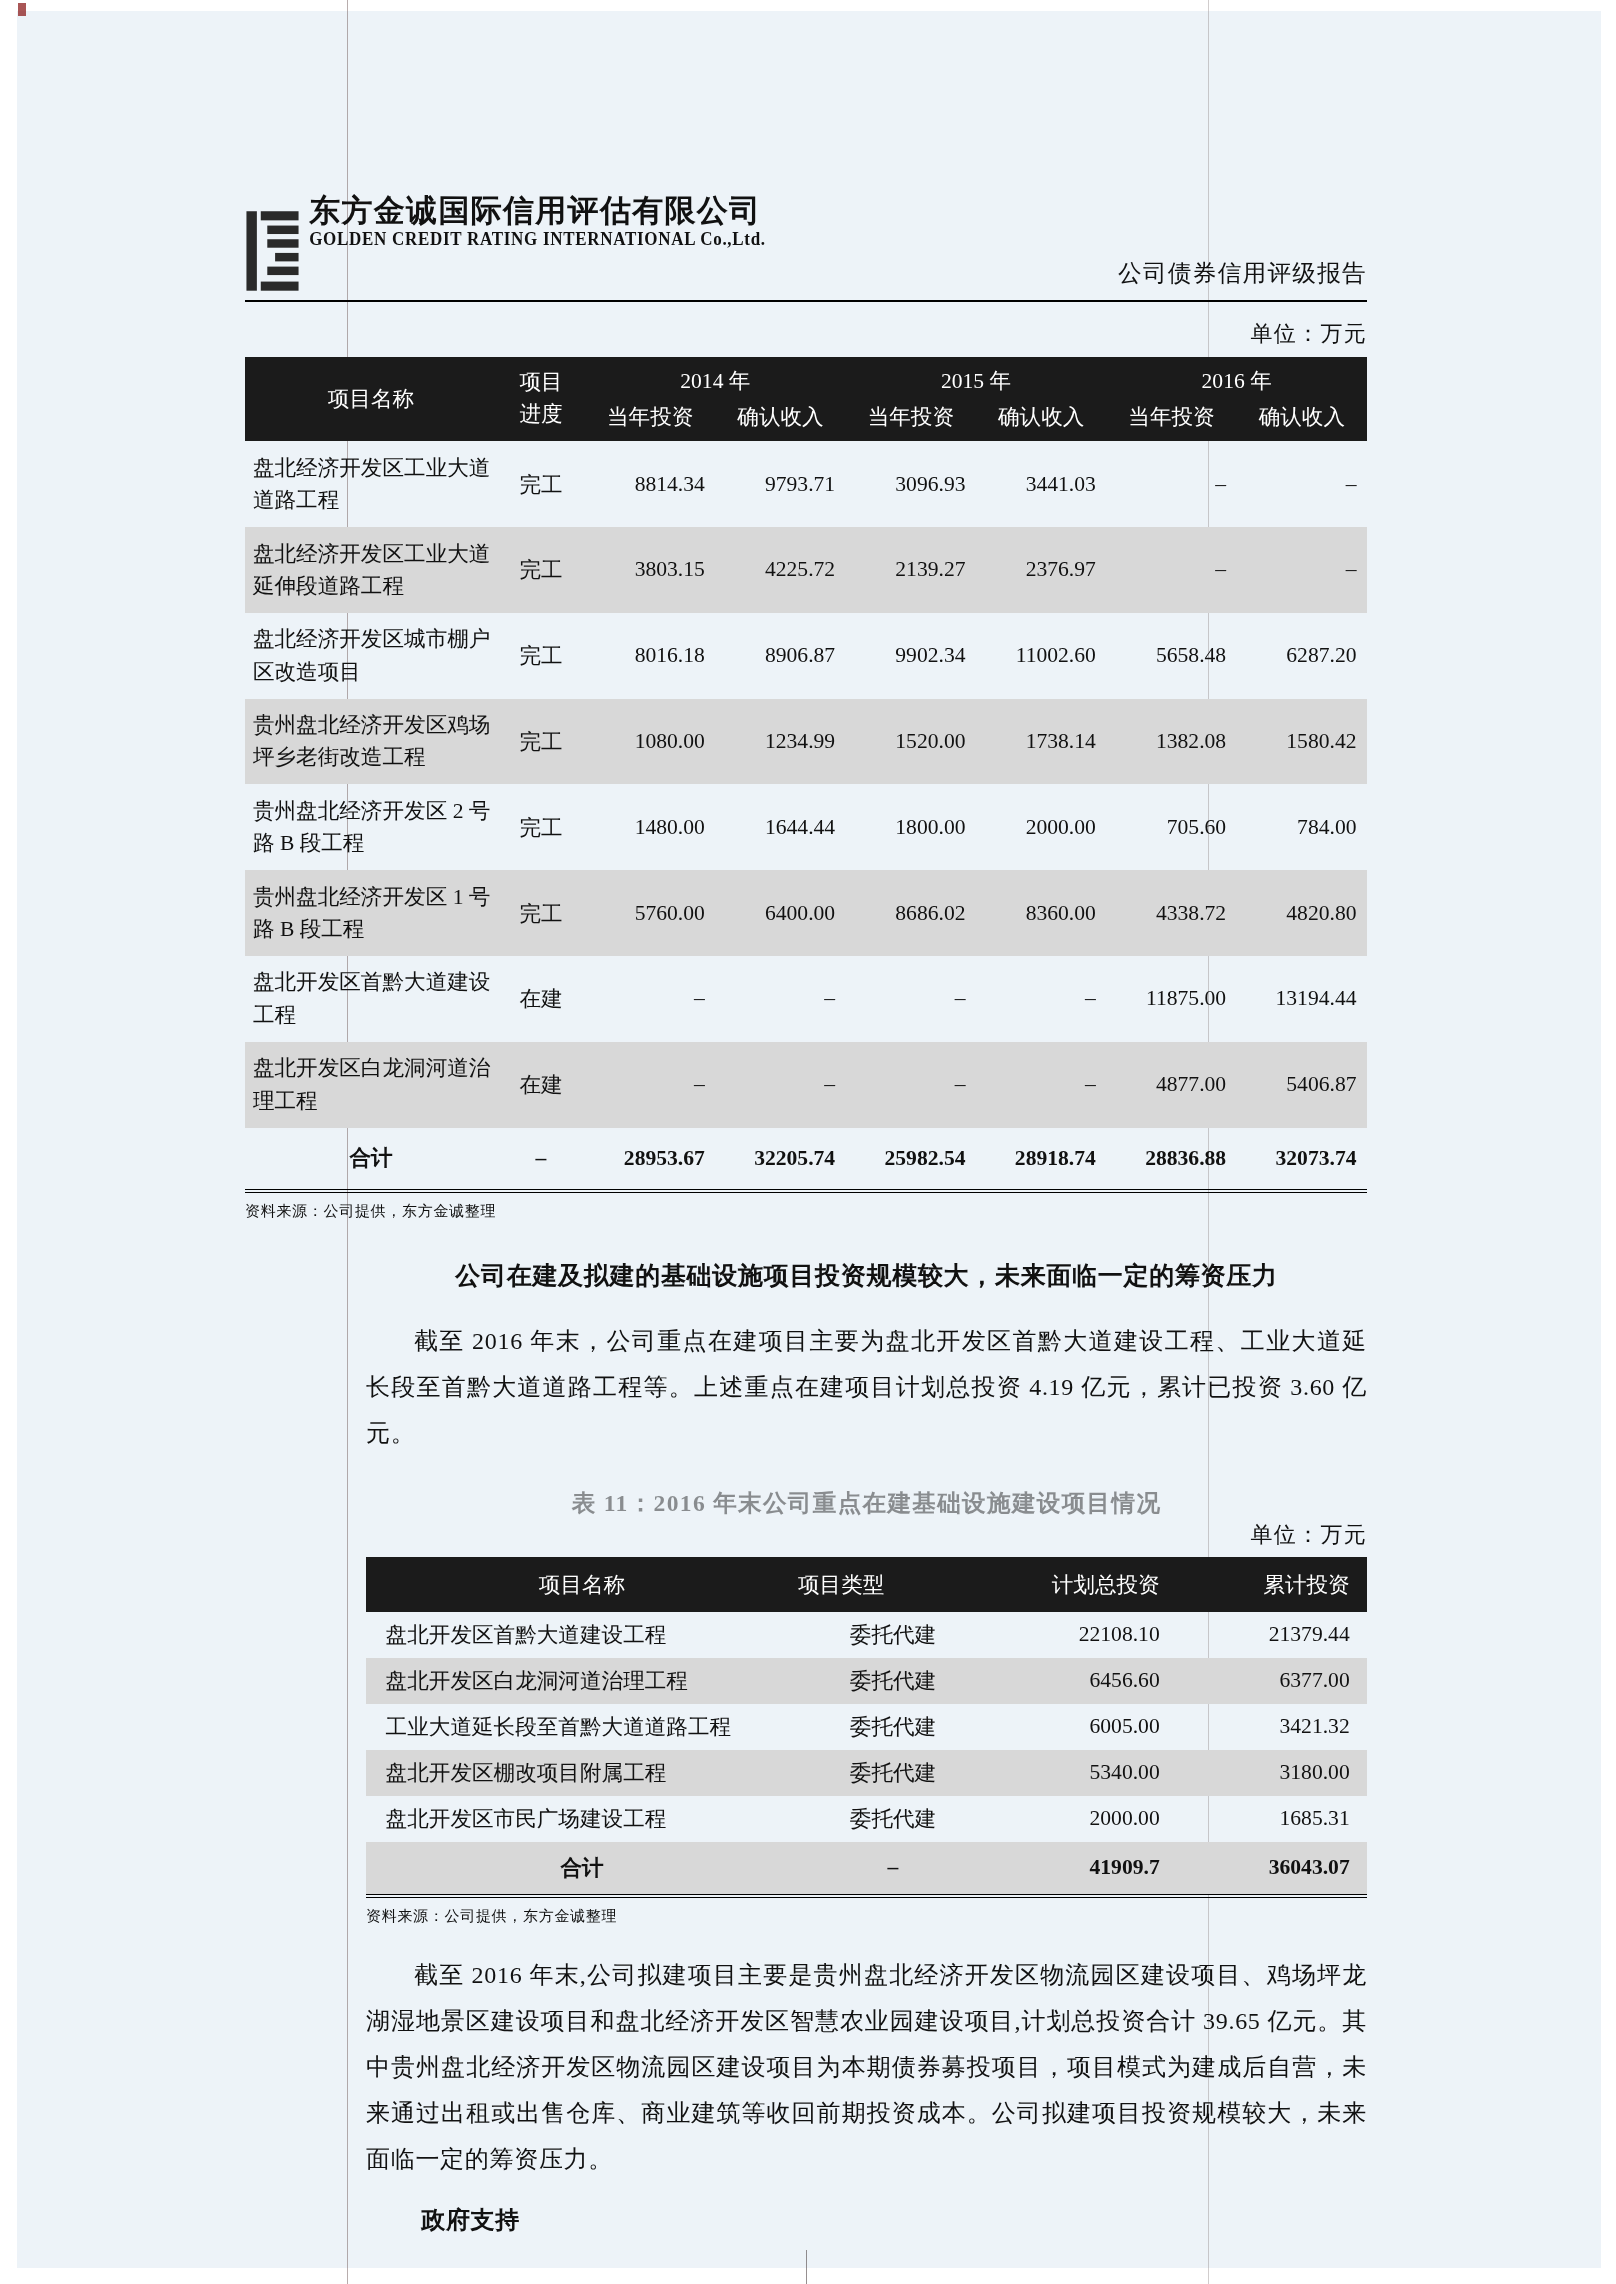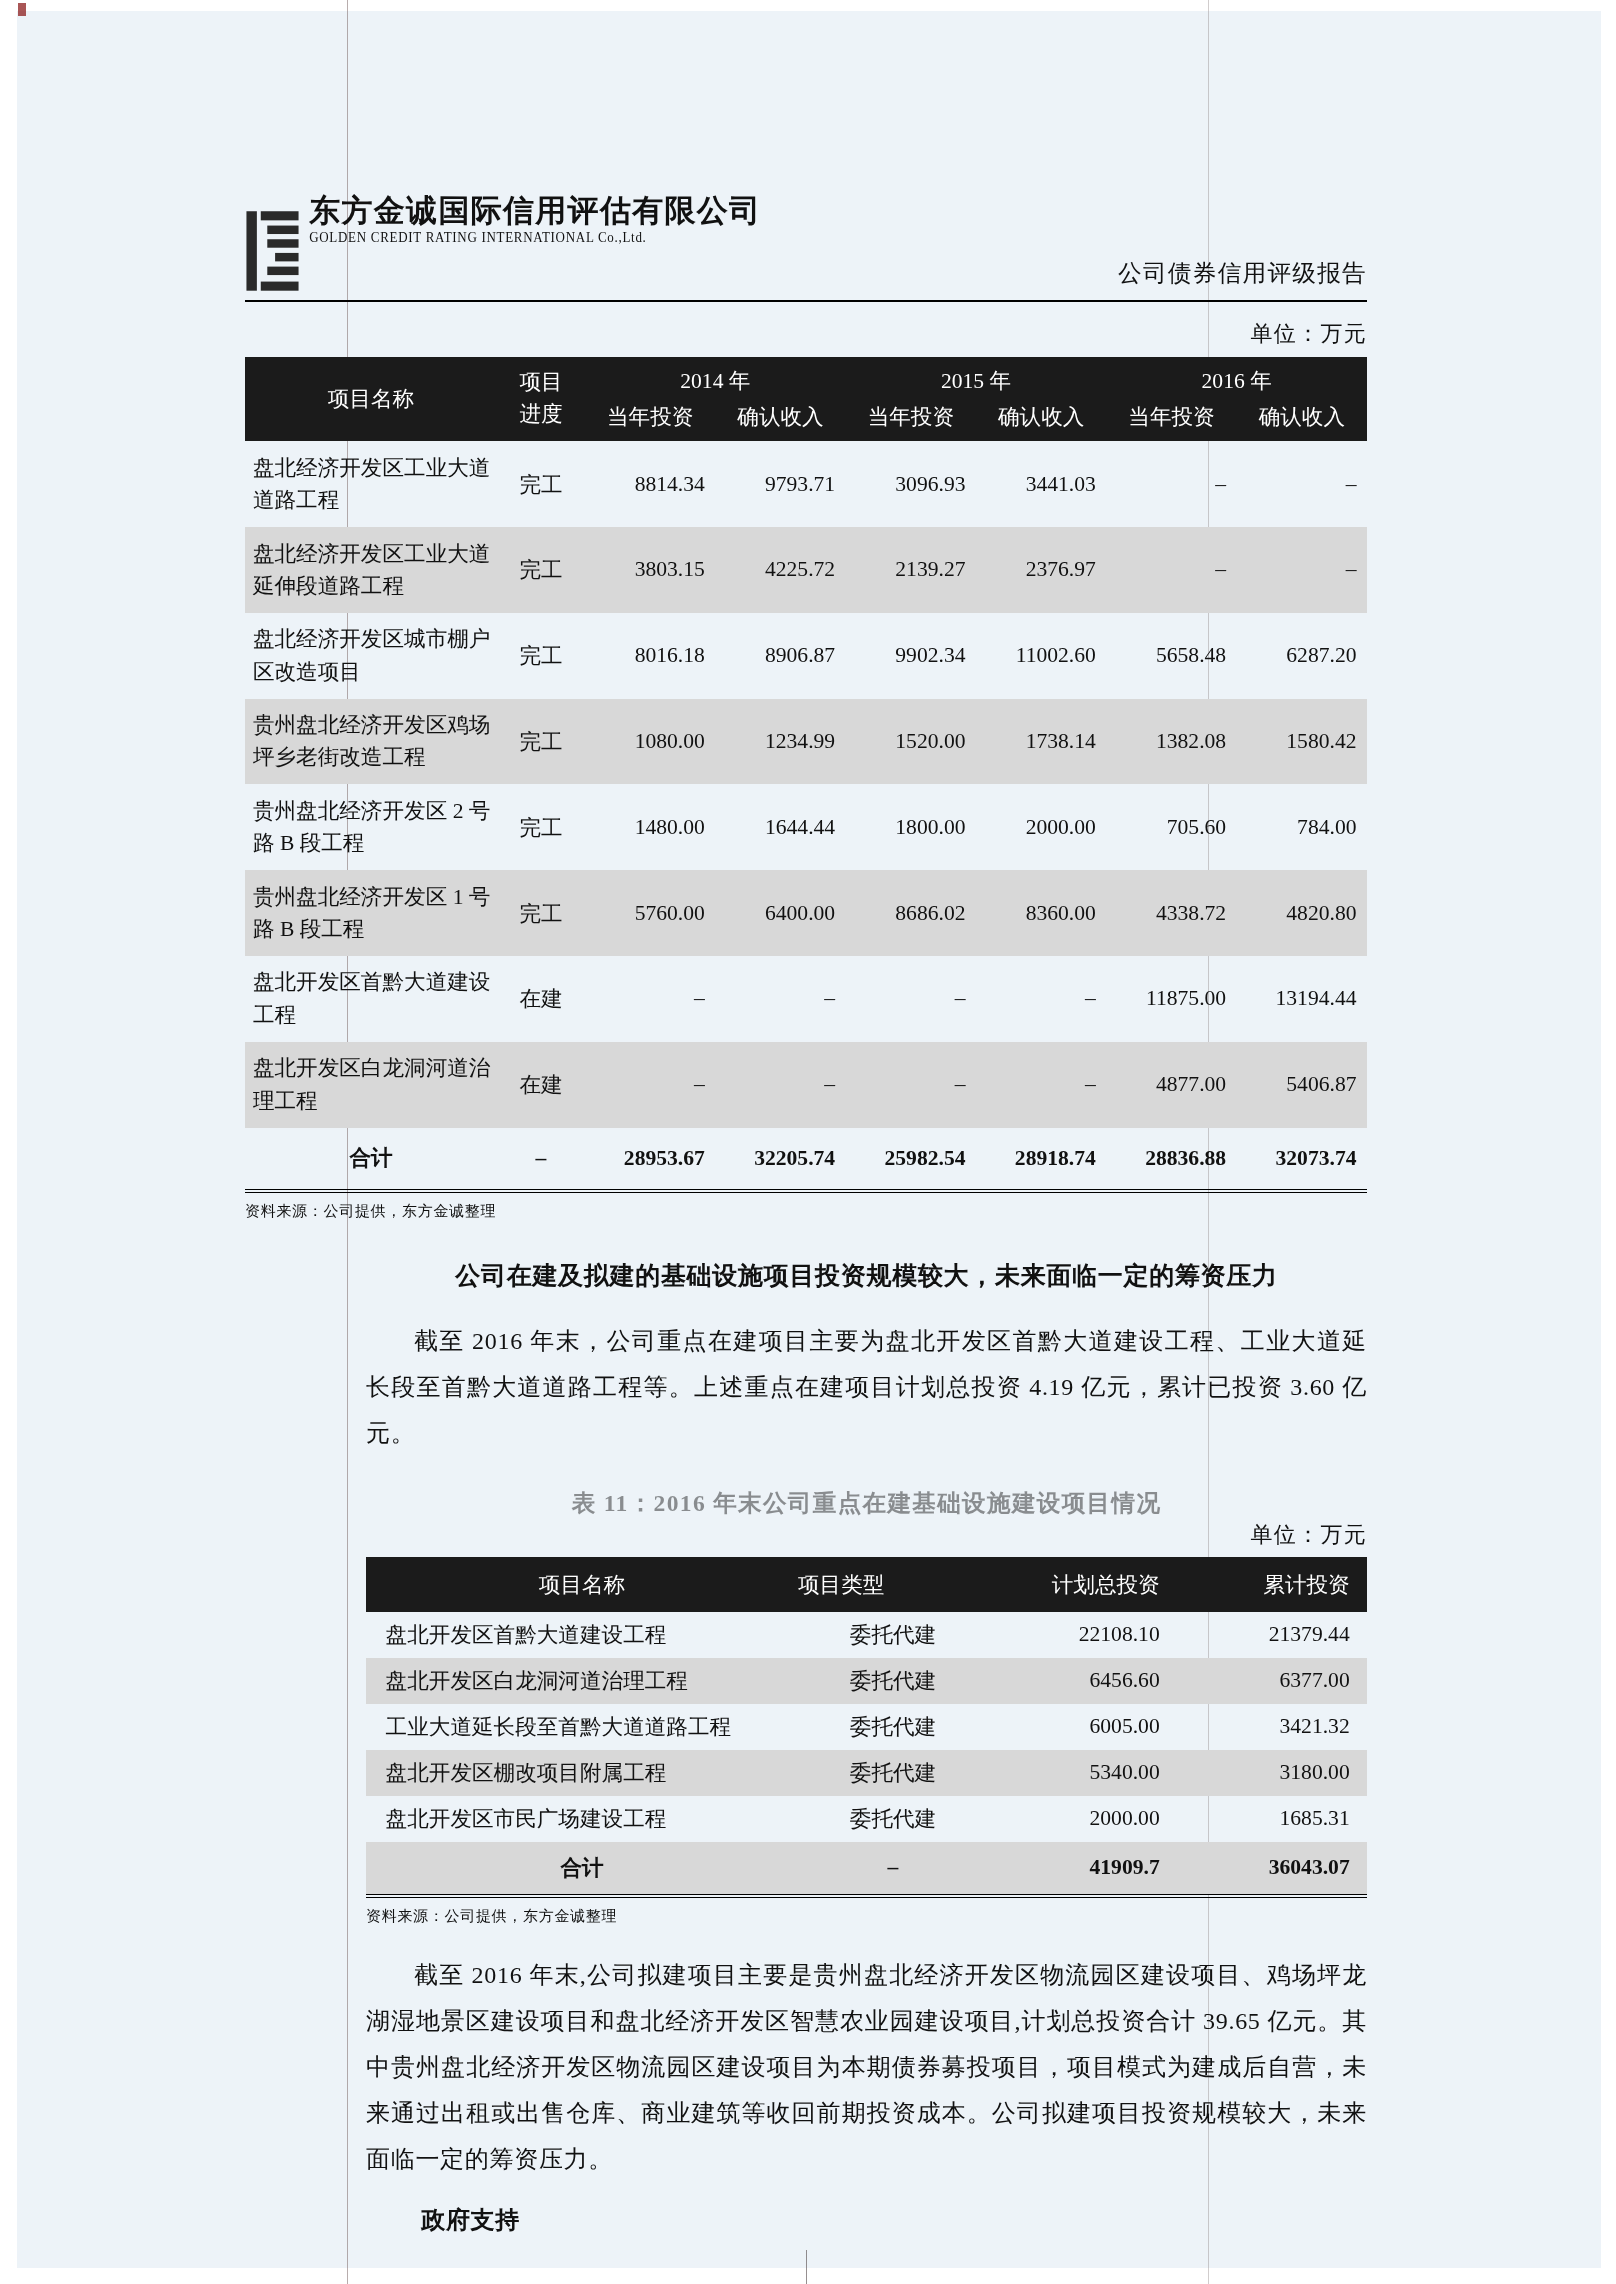--- a/index.html
+++ b/index.html
@@ -24,21 +24,21 @@
 
   .content { position:absolute; left:245px; top:12px; width:1122px;margin-top:44px; }
 
   
   .header-row { display:flex; justify-content:space-between; align-items:flex-end;
     margin-top:137px; padding-bottom:7.9px; border-bottom:2.6px solid #000; }
   .logo-group { display:flex; align-items:flex-start; gap:9.2px; }
   .logo-icon  { width:55px; height:99px; flex:0 0 auto; }
   .logo-text  { display:flex; flex-direction:column; }
   .logo-cn { font-size:31px; font-weight:bold; letter-spacing:1.3px; line-height:1.15; white-space:nowrap; }
-  .logo-en { font-size:13px; font-weight:normal; letter-spacing:0.7px; white-space:nowrap; margin-top:1.3px;
+  .logo-en { font-size:17px; font-weight:bold; letter-spacing:0.7px; white-space:nowrap; margin-top:1.3px;
              font-family:"Liberation Serif",serif; transform:scaleY(1.05); }
   .report-type { font-size:23.6px; letter-spacing:1.3px; padding-bottom:2.6px; white-space:nowrap; }
 
   
   .t10-title { text-align:center; font-size:25px; font-weight:bold; margin-top:18.3px; letter-spacing:0.7px; }
   .unit-line { text-align:right; font-size:22px; margin-top:17px; letter-spacing:1.3px; }
   .table10 { margin-top:7.9px; border-bottom:4.6px double #000; }
   .t10-head { background:var(--head-bg,#1b1b1b); color:#fff;
     display:grid; grid-template-columns:252px 88px repeat(6,1fr);
     grid-template-rows:auto auto; align-items:center;

